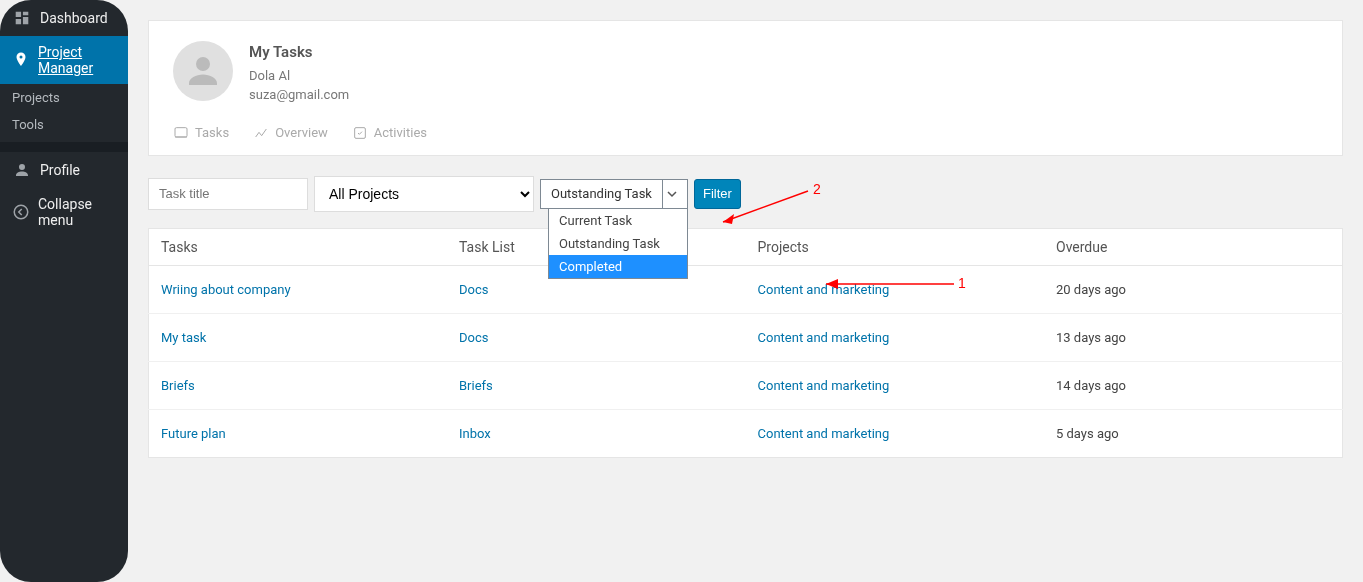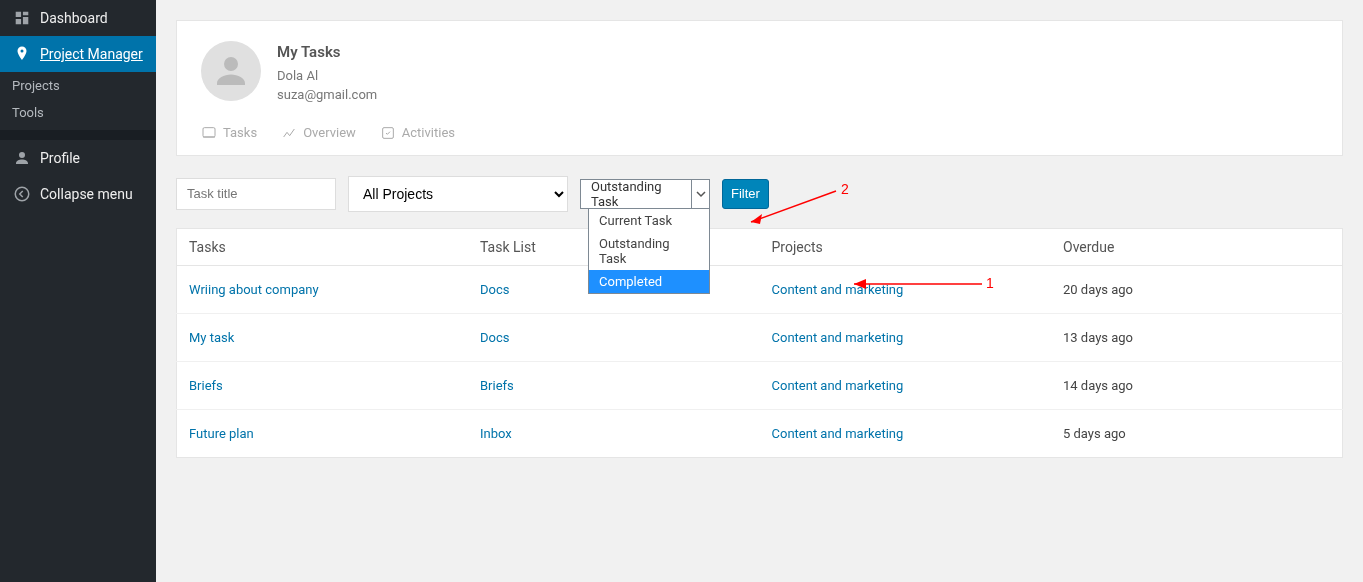--- a/index.html
+++ b/index.html
@@ -6,26 +6,27 @@
     body {
       font-family: -apple-system, BlinkMacSystemFont, "Segoe UI", Roboto, Arial, sans-serif;
       font-size: 13px;
       color: #444;
       display: flex;
       background: #f1f1f1;
       min-height: 582px;
     }
     
     .sidebar {
-      width: 156px;
+      width: 128px;
       background: #23282d;
       color: #eee;
       flex-shrink: 0;
       display: flex;
       flex-direction: column;
+      border-radius: 31px;
     }
     .sidebar-item {
       display: flex;
       align-items: center;
       padding: 8px 12px;
       cursor: pointer;
       color: #eee;
       font-size: 14px;
       gap: 8px;
       position: relative;
@@ -109,21 +110,21 @@
       display: flex;
       gap: 24px;
       padding: 10px 24px 14px 24px;
       color: #aaa;
     }
     .card-tab { display: flex; align-items: center; gap: 6px; cursor: pointer; }
     .card-tab svg { width: 16px; height: 16px; stroke: #aaa; fill: none; stroke-width: 1.5;}
     
     .filters {
       display: flex;
-      gap: 12px;
+      gap: 6px;
       align-items: center;
       margin-bottom: 16px;
     }
     .text-input {
       border: 1px solid #ddd;
       padding: 6px 10px;
       font-size: 13px;
       height: 32px;
       background: #fff;
       width: 160px;
@@ -314,21 +315,21 @@
         <span>Activities</span>
       </div>
     </div>
   </div>
 
   <div class="filters">
     <input class="text-input" placeholder="Task title" style="">
     <select class="select-input">
       <option>All Projects</option>
     </select>
-    <div class="dropdown-wrap" style="width:130px;">
+    <div class="dropdown-wrap" style="width:148px;">
       <div class="dropdown-toggle">
         <span class="dd-label">Outstanding Task</span>
         <span class="dd-btn">
           <svg width="10" height="10" viewBox="0 0 10 10">
                 <path d="M1 3l4 4 4-4" fill="none" stroke="#555" stroke-width="1.5"></path>
               </svg>
         </span>
       </div>
       <div class="dropdown-menu">
         <div>Current Task</div>

